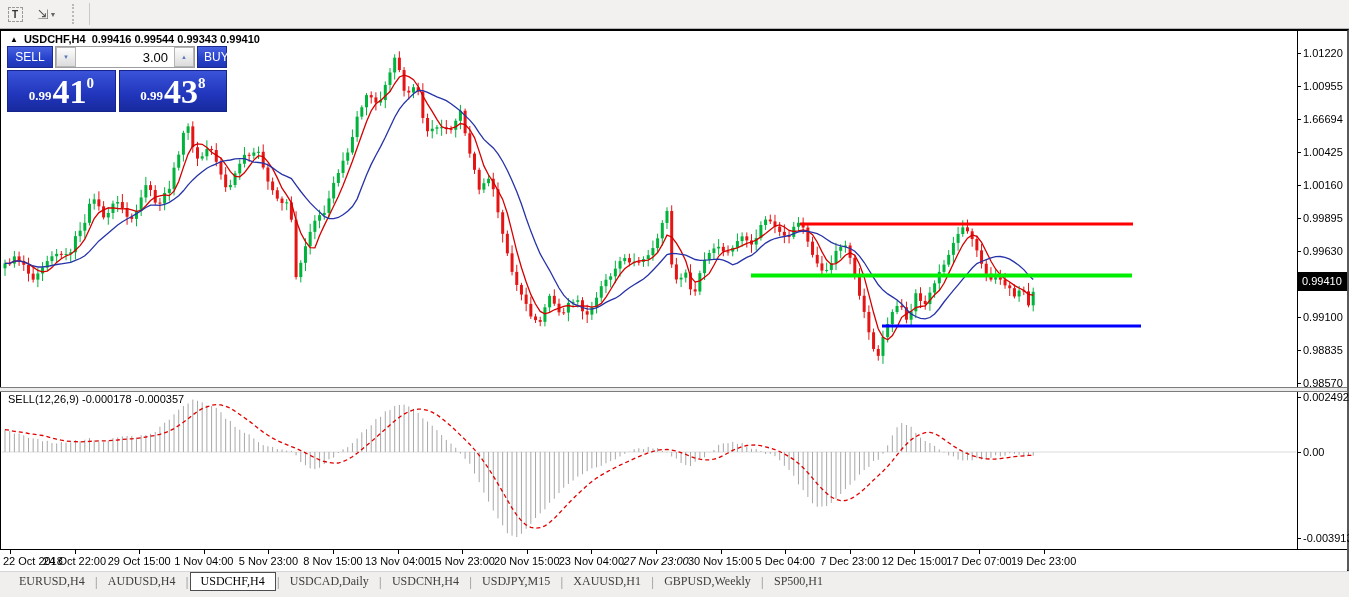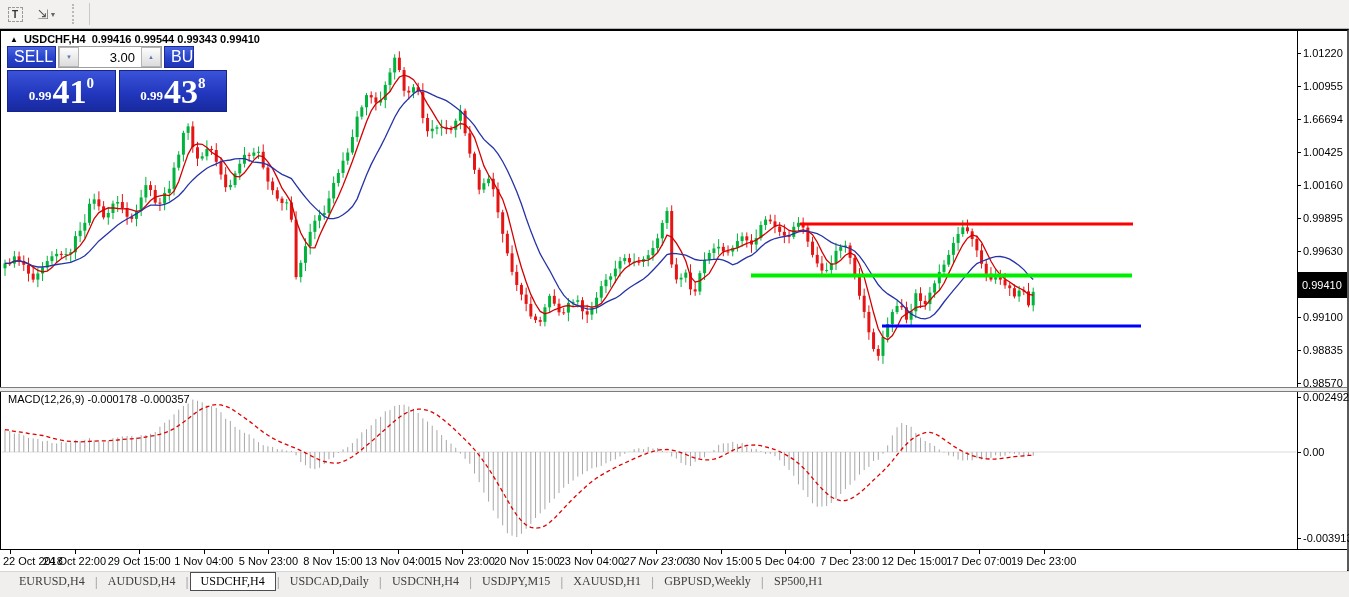--- a/index.html
+++ b/index.html
@@ -33,40 +33,40 @@
 
   
   .chart-title{position:absolute;left:10px;top:33px;font-size:11px;font-weight:600;color:#000;
                display:flex;align-items:center;gap:6px;white-space:nowrap;z-index:6;}
   .collapse-tri{font-size:8px;color:#000;}
 
   
   .trade-panel{position:absolute;left:7px;top:46px;width:220px;height:66px;z-index:7;}
   .tp-row1{position:absolute;left:0;top:0;width:220px;height:22px;display:flex;}
   .tp-btn{border:1px solid #1a2a91;background:linear-gradient(180deg,#4a63e0,#2743cd 55%,#1f35b4);
-          color:#fff;font-family:"Liberation Sans",sans-serif;font-size:16px;cursor:pointer;}
+          color:#fff;font-family:"Liberation Sans",sans-serif;font-size:12px;cursor:pointer;}
   .tp-sell{width:49px;height:22px;}
   .tp-buy{width:30px;height:22px;margin-left:2px;}
-  .tp-vol{width:104px;height:22px;margin-left:2px;display:flex;border:1px solid #9e9e9e;background:#fff;}
+  .tp-vol{width:140px;height:22px;margin-left:2px;display:flex;border:1px solid #9e9e9e;background:#fff;}
   .tp-spin{width:20px;height:20px;border:1px solid #b5b5b5;background:linear-gradient(180deg,#fdfdfd,#dcdcdc);
            color:#5f77b8;font-size:6px;display:flex;align-items:center;justify-content:center;cursor:pointer;}
   .tp-vol-input{flex:1;border:none;outline:none;font-family:"Liberation Sans",sans-serif;font-size:13px;
                 text-align:right;padding-right:6px;color:#000;min-width:10px;}
   .tp-row2{position:absolute;left:0;top:24px;width:220px;height:42px;display:flex;gap:3px;}
   .tp-price{flex:1;border:1px solid #15238a;background:linear-gradient(180deg,#3a53d8,#2035bb 60%,#182a9e);
             color:#fff;display:flex;align-items:baseline;justify-content:center;cursor:pointer;padding-top:2px;font-family:Liberation Serif, serif;}
   .tp-small{font-size:13px;font-weight:bold;align-self:flex-end;margin-bottom:7px;}
   .tp-big{font-size:34px;font-weight:bold;line-height:38px;margin-left:1px;}
   .tp-sup{font-size:15px;font-weight:bold;align-self:flex-start;margin-top:2px;}
 
   
   .y-tick-label{position:absolute;left:1303px;font-size:11px;color:#000;transform:translateY(-50%);
                 white-space:nowrap;z-index:2;}
   .y-tick-mark{position:absolute;left:1297px;width:4px;height:1px;background:#000;z-index:2;}
-  .price-box{position:absolute;left:1298px;top:270px;width:49px;height:26px;background:#000;color:#fff;
+  .price-box{position:absolute;left:1298px;top:270px;width:49px;height:19px;background:#000;color:#fff;
              font-size:11px;display:flex;align-items:center;padding-left:4px;z-index:5;}
   .time-axis{position:absolute;left:0;top:550px;width:1347px;height:21px;background:#fff;z-index:2;}
   .x-tick-label{position:absolute;top:5px;font-size:11px;color:#000;white-space:nowrap;}
   .x-tick-mark{position:absolute;top:0;width:1px;height:4px;background:#000;}
   .macd-title{position:absolute;left:8px;top:393px;font-size:11px;color:#000;z-index:3;white-space:nowrap;}
 
   
   .tab-bar{position:absolute;left:0;top:571px;width:1349px;height:20px;background:#f0efee;
            border-top:1px solid #d5d5d5;display:flex;align-items:center;padding-left:10px;font-size:12px;}
   .chart-tab{padding:1px 9px;color:#3d3d3d;cursor:pointer;white-space:nowrap;font-family:Liberation Serif, serif;}
@@ -811,21 +811,21 @@
       </div>
       <div class="tp-price">
         <span class="tp-small">0.99</span>
         <span class="tp-big">43</span>
         <span class="tp-sup">8</span>
       </div>
     </div>
   </div>
 
   <div class="macd-title">
-    <span>MACD(12,26,9)</span>
+    <span>SELL(12,26,9)</span>
     <span>-0.000178 -0.000357</span>
   </div>
 
   <div id="y-axis">
       <div class="y-tick-mark" style="top: 53.3px;"></div>
       <div class="y-tick-label" style="top: 53.3px;">1.01220</div>
       <div class="y-tick-mark" style="top: 86.3px;"></div>
       <div class="y-tick-label" style="top: 86.3px;">1.00955</div>
       <div class="y-tick-mark" style="top: 119.3px;"></div>
       <div class="y-tick-label" style="top: 119.3px;">1.66694</div>

